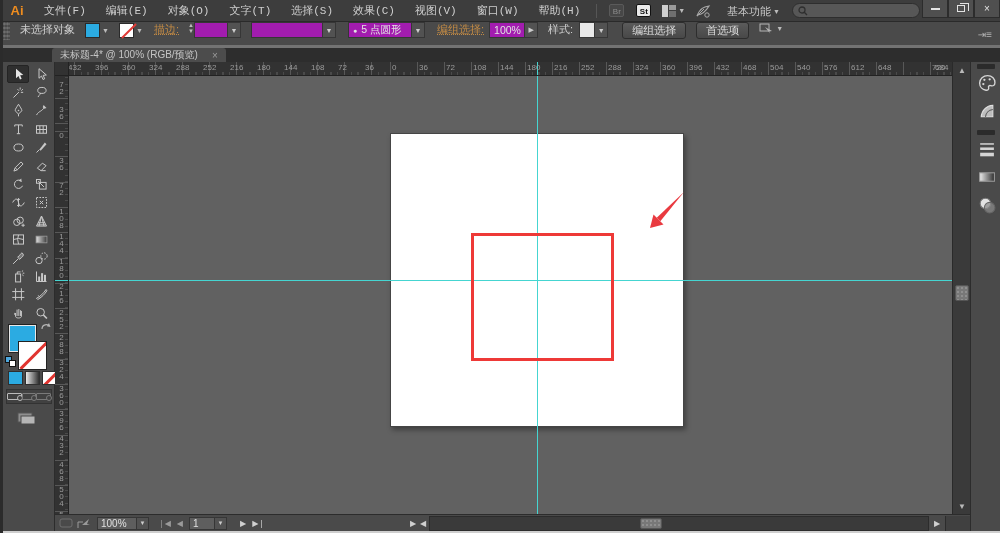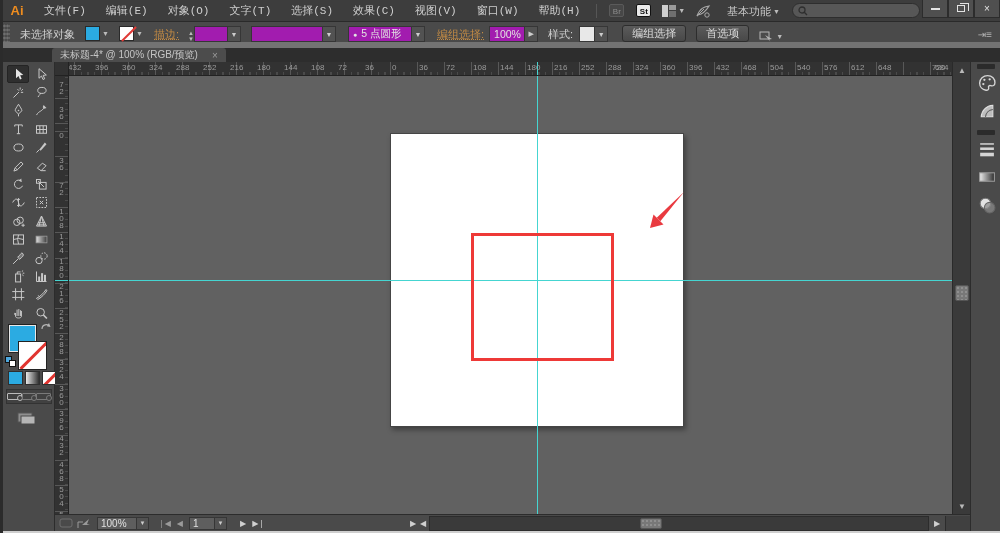--- a/index.html
+++ b/index.html
@@ -26,21 +26,21 @@
   .win-controls { position:absolute; right:0; top:0; height:19px; display:flex; }
   .win-btn { width:26px; height:18px; background:#4f4f4f; border:1px solid #2c2c2c; border-top:none;
     color:#e3e3e3; display:flex; align-items:center; justify-content:center; font-size:10px; }
   .win-btn .bar { width:9px; height:2px; background:#e3e3e3; }
   .win-btn .rest { width:8px; height:7px; border:1px solid #e3e3e3; position:relative; background:#4f4f4f; }
   .win-btn .rest:before { content:""; position:absolute; left:2px; top:-3px; width:8px; height:7px;
     border:1px solid #e3e3e3; border-bottom:none; border-left:none; }
 
   
   .controlbar { position:absolute; left:0; top:22px; width:1000px; height:26px; background:#4a4a4a;
-    border-bottom:6px solid #737373; display:flex; align-items:flex-end; }
+    border-bottom:3px solid #737373; display:flex; align-items:flex-start; }
   .grip { width:7px; height:18px; margin:0 4px 0 3px;
     background-image:radial-gradient(#6e6e6e 1px, transparent 1.2px); background-size:3px 4px; }
   .cb-label { color:#cfcfcf; margin:0 6px; white-space:nowrap; }
   .cb-link { color:#c28a44; text-decoration:underline; text-decoration-style:dotted; margin:0 5px; white-space:nowrap; }
   .swatch-wrap { display:flex; align-items:center; margin:0 4px; }
   .swatch { width:15px; height:15px; border:1px solid #2a2a2a; background:#fff; position:relative; }
   .swatch.none:before { content:""; position:absolute; left:-1px; top:6px; width:20px; height:2px;
     background:#e03a36; transform:rotate(-45deg); }
   .sw-dd { width:11px; height:17px; display:flex; align-items:center; justify-content:center;
     color:#bbb; font-size:7px; }

